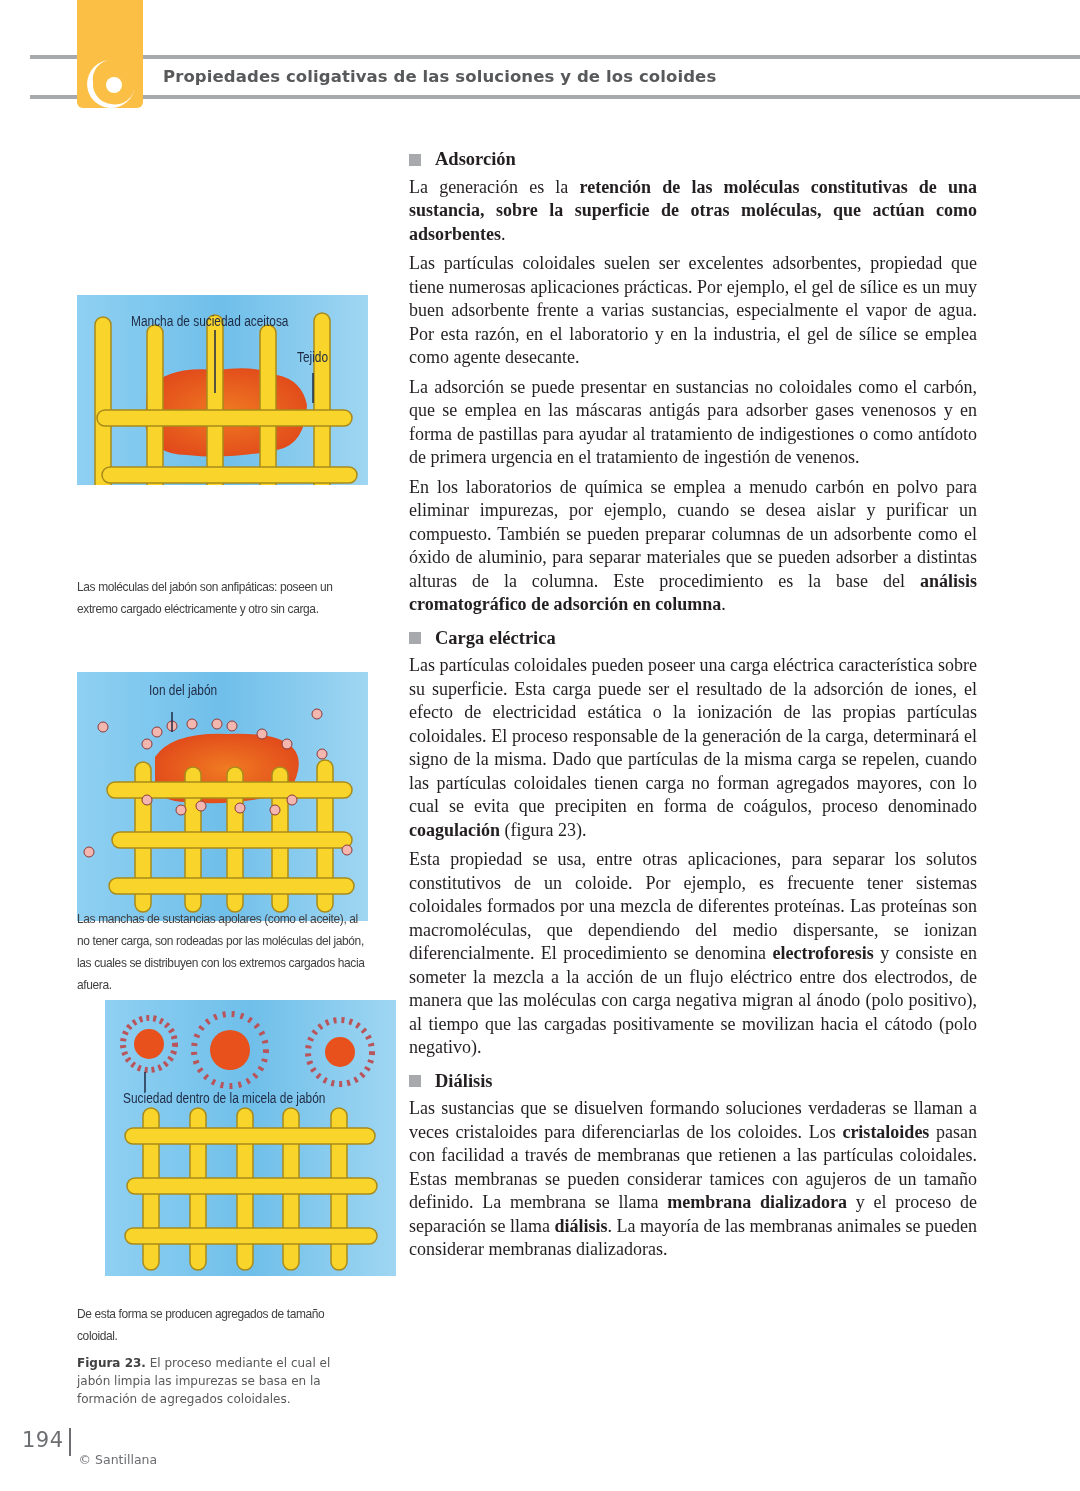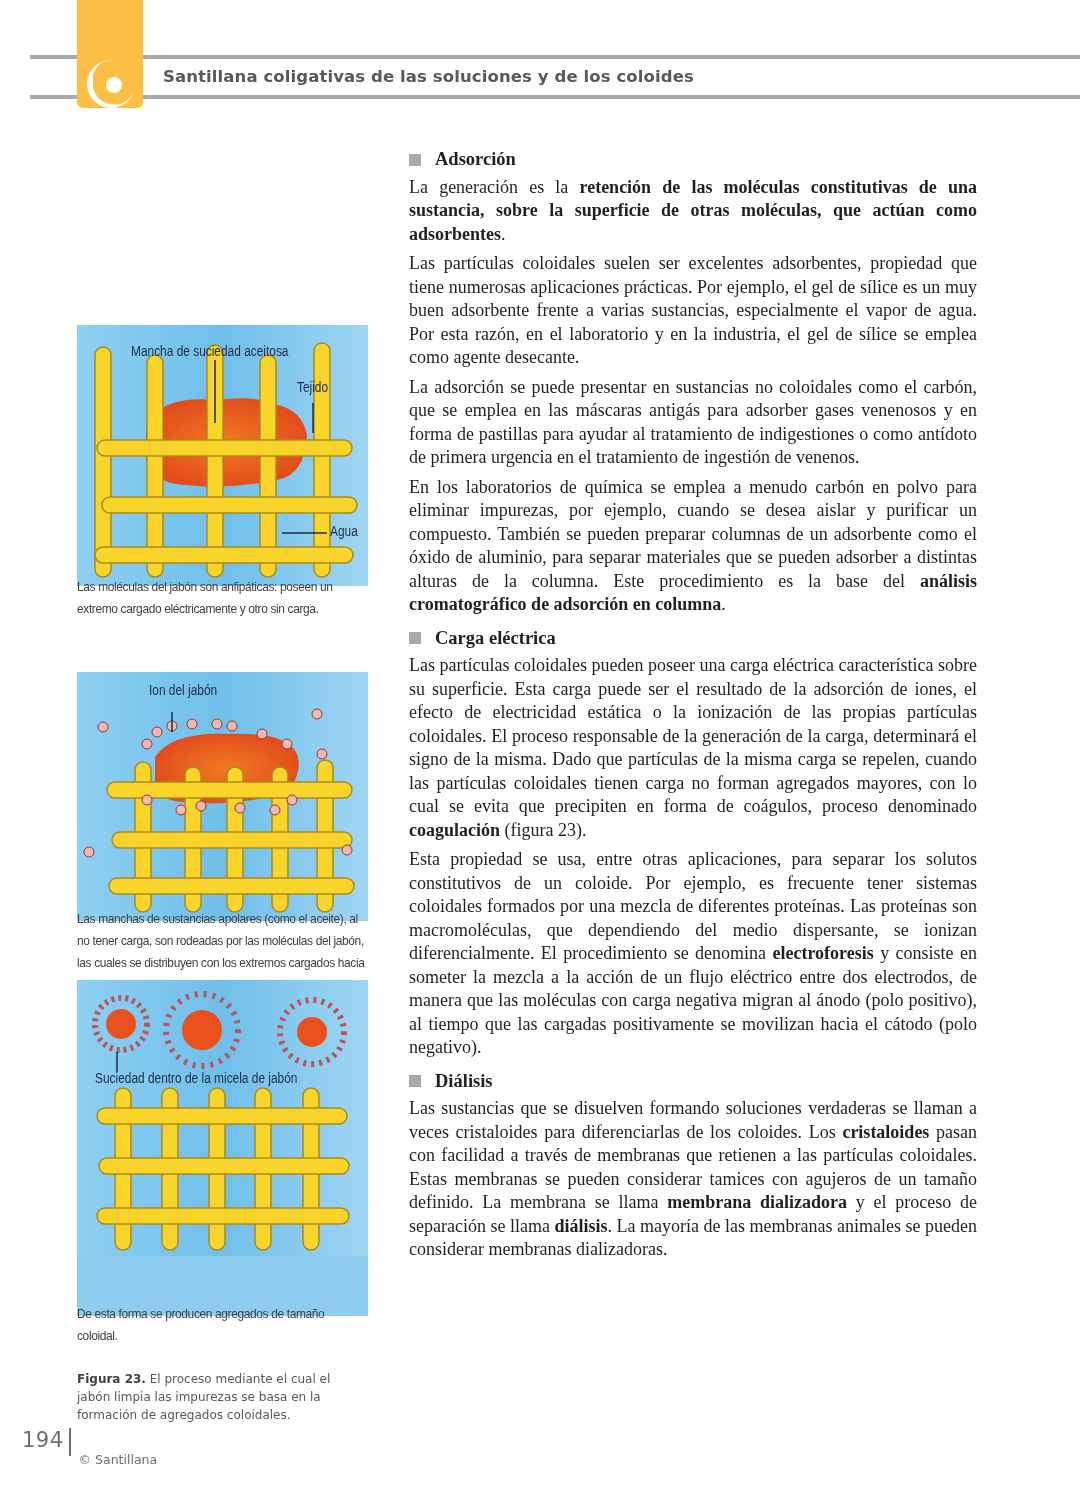--- a/index.html
+++ b/index.html
@@ -39,23 +39,23 @@
 <body>
 
 <div class="hdr-rule top"></div>
 <div class="hdr-rule bot"></div>
 <div class="hdr-tab"></div>
 <svg class="hdr-logo" viewBox="0 0 60 60">
   <path d="M30 6 A24 24 0 1 0 54 32 A20 20 0 0 1 30 50 A20 20 0 0 1 12 28 A19 19 0 0 1 30 6 Z" fill="#ffffff"></path>
   <path d="M30 14 A14 14 0 1 0 44 30 A12 12 0 0 1 30 40 A11 11 0 0 1 20 28 A11 11 0 0 1 30 14Z" fill="#fbbf45"></path>
   <circle cx="33" cy="31" r="8" fill="#ffffff"></circle>
 </svg>
-<div class="hdr-title">Santillana coligativas de las soluciones y de los coloides</div>
+<div class="hdr-title">Propiedades coligativas de las soluciones y de los coloides</div>
 
-<div class="fig" style="top:325px;height:261px;">
+<div class="fig" style="top:295px;height:190px;">
   <svg width="291" height="261" viewBox="0 0 291 261">
     <defs>
       <linearGradient id="bg1" x1="0" x2="1">
           <stop offset="0" stop-color="#8fd0f2"></stop>
           <stop offset="0.5" stop-color="#6fbfea"></stop>
           <stop offset="1" stop-color="#9fd6f2"></stop>
         </linearGradient>
       <radialGradient id="oil" cx="0.5" cy="0.5" r="0.6">
           <stop offset="0" stop-color="#f07a22"></stop>
           <stop offset="1" stop-color="#e0461a"></stop>
@@ -117,21 +117,21 @@
         <circle cx="215" cy="128" r="5"></circle>
         <circle cx="12" cy="180" r="5"></circle>
       <circle cx="270" cy="178" r="5"></circle>
     </g>
     <line x1="95" y1="40" x2="95" y2="60" stroke="#1f2a44" stroke-width="1.5"></line>
   </svg>
   <div style="position:absolute;left:72px;top:10px;font-family:'Liberation Sans',sans-serif;font-size:14px;color:#1f2a44;transform:scaleX(0.85);transform-origin:left top;">Ion del jabón</div>
 </div>
 <div class="fig-cap wide" style="top:908px;">Las manchas de sustancias apolares (como el aceite), al no tener carga, son rodeadas por las moléculas del jabón, las cuales se distribuyen con los extremos cargados hacia afuera.</div>
 
-<div class="fig" style="top:980px;height:336px;">
+<div class="fig" style="top:1000px;height:276px;margin-left:28px;">
   <svg width="291" height="276" viewBox="0 0 291 276">
     <rect width="291" height="276" fill="url(#bg1)"></rect>
     <g>
       <circle cx="44" cy="44" r="26" fill="none" stroke="#b8545a" stroke-width="6" stroke-dasharray="3 4"></circle>
       <circle cx="44" cy="44" r="15" fill="#e8501c"></circle>
       <circle cx="125" cy="50" r="36" fill="none" stroke="#b8545a" stroke-width="6" stroke-dasharray="3 6"></circle>
       <circle cx="125" cy="50" r="20" fill="#e8501c"></circle>
       <circle cx="235" cy="52" r="32" fill="none" stroke="#b8545a" stroke-width="6" stroke-dasharray="3 5"></circle>
       <circle cx="235" cy="52" r="15" fill="#e8501c"></circle>
     </g>
@@ -143,21 +143,21 @@
       <rect x="226" y="108" width="16" height="162" rx="8"></rect>
       <rect x="20" y="128" width="250" height="16" rx="8"></rect>
       <rect x="22" y="178" width="250" height="16" rx="8"></rect>
       <rect x="20" y="228" width="252" height="16" rx="8"></rect>
     </g>
     <line x1="40" y1="72" x2="40" y2="92" stroke="#1f2a44" stroke-width="1.5"></line>
   </svg>
   <div style="position:absolute;left:18px;top:90px;font-family:'Liberation Sans',sans-serif;font-size:14px;color:#1f2a44;transform:scaleX(0.85);transform-origin:left top;white-space:nowrap;">Suciedad dentro de la micela de jabón</div>
 </div>
 <div class="fig-cap" style="top:1303px;">De esta forma se producen agregados de tamaño coloidal.</div>
-<div class="fig-title" style="top:1354px;margin-top:16px;"><b>Figura 23.</b><span> El proceso mediante el cual el jabón limpia las impurezas se basa en la formación de agregados coloidales.</span></div>
+<div class="fig-title" style="top:1354px;"><b>Figura 23.</b><span> El proceso mediante el cual el jabón limpia las impurezas se basa en la formación de agregados coloidales.</span></div>
 
 <div class="foot">
   <span class="foot-num">194</span>
   <span class="foot-bar"></span>
   <span class="foot-copy">© Santillana</span>
 </div>
 
 <div class="col">
   <div class="sec">
     <div class="sec-h">

